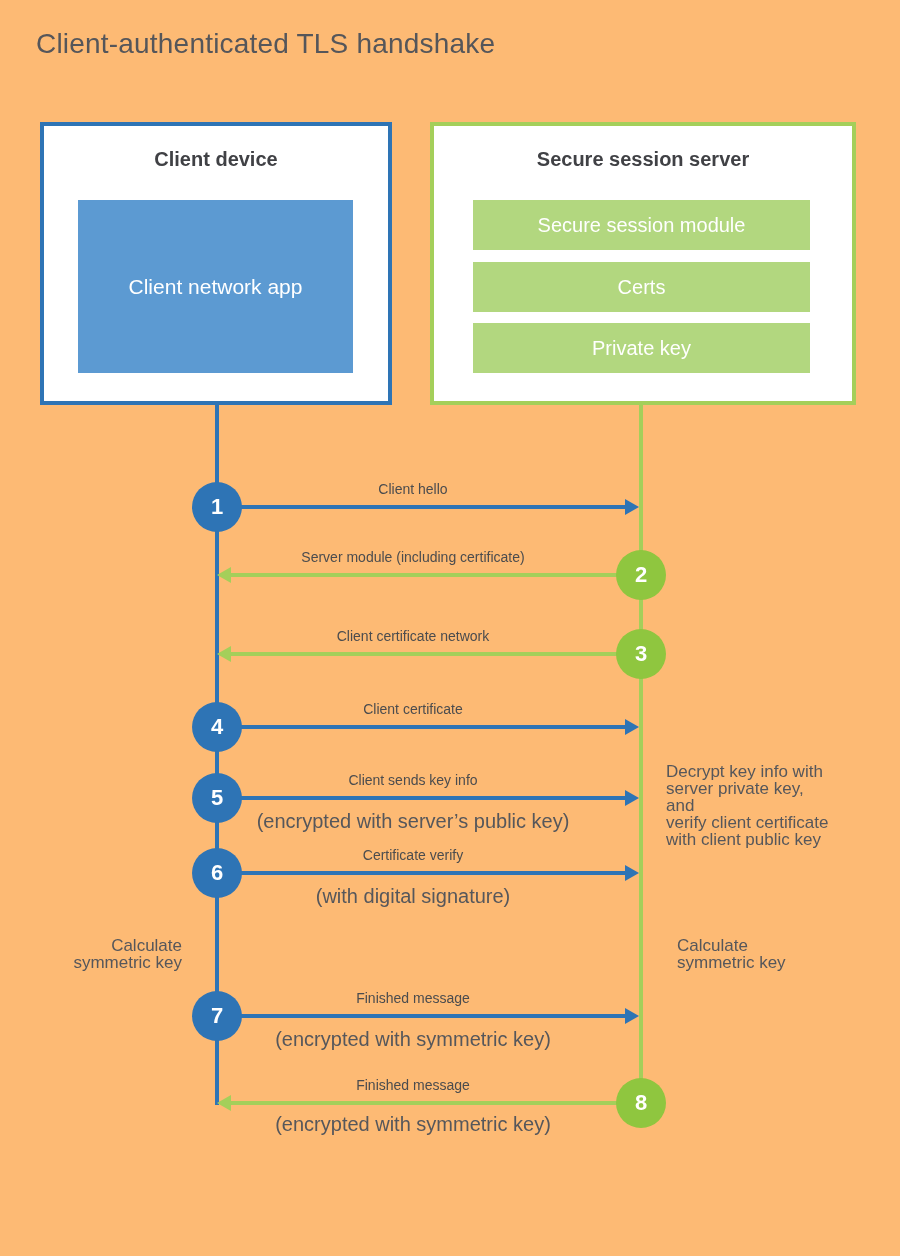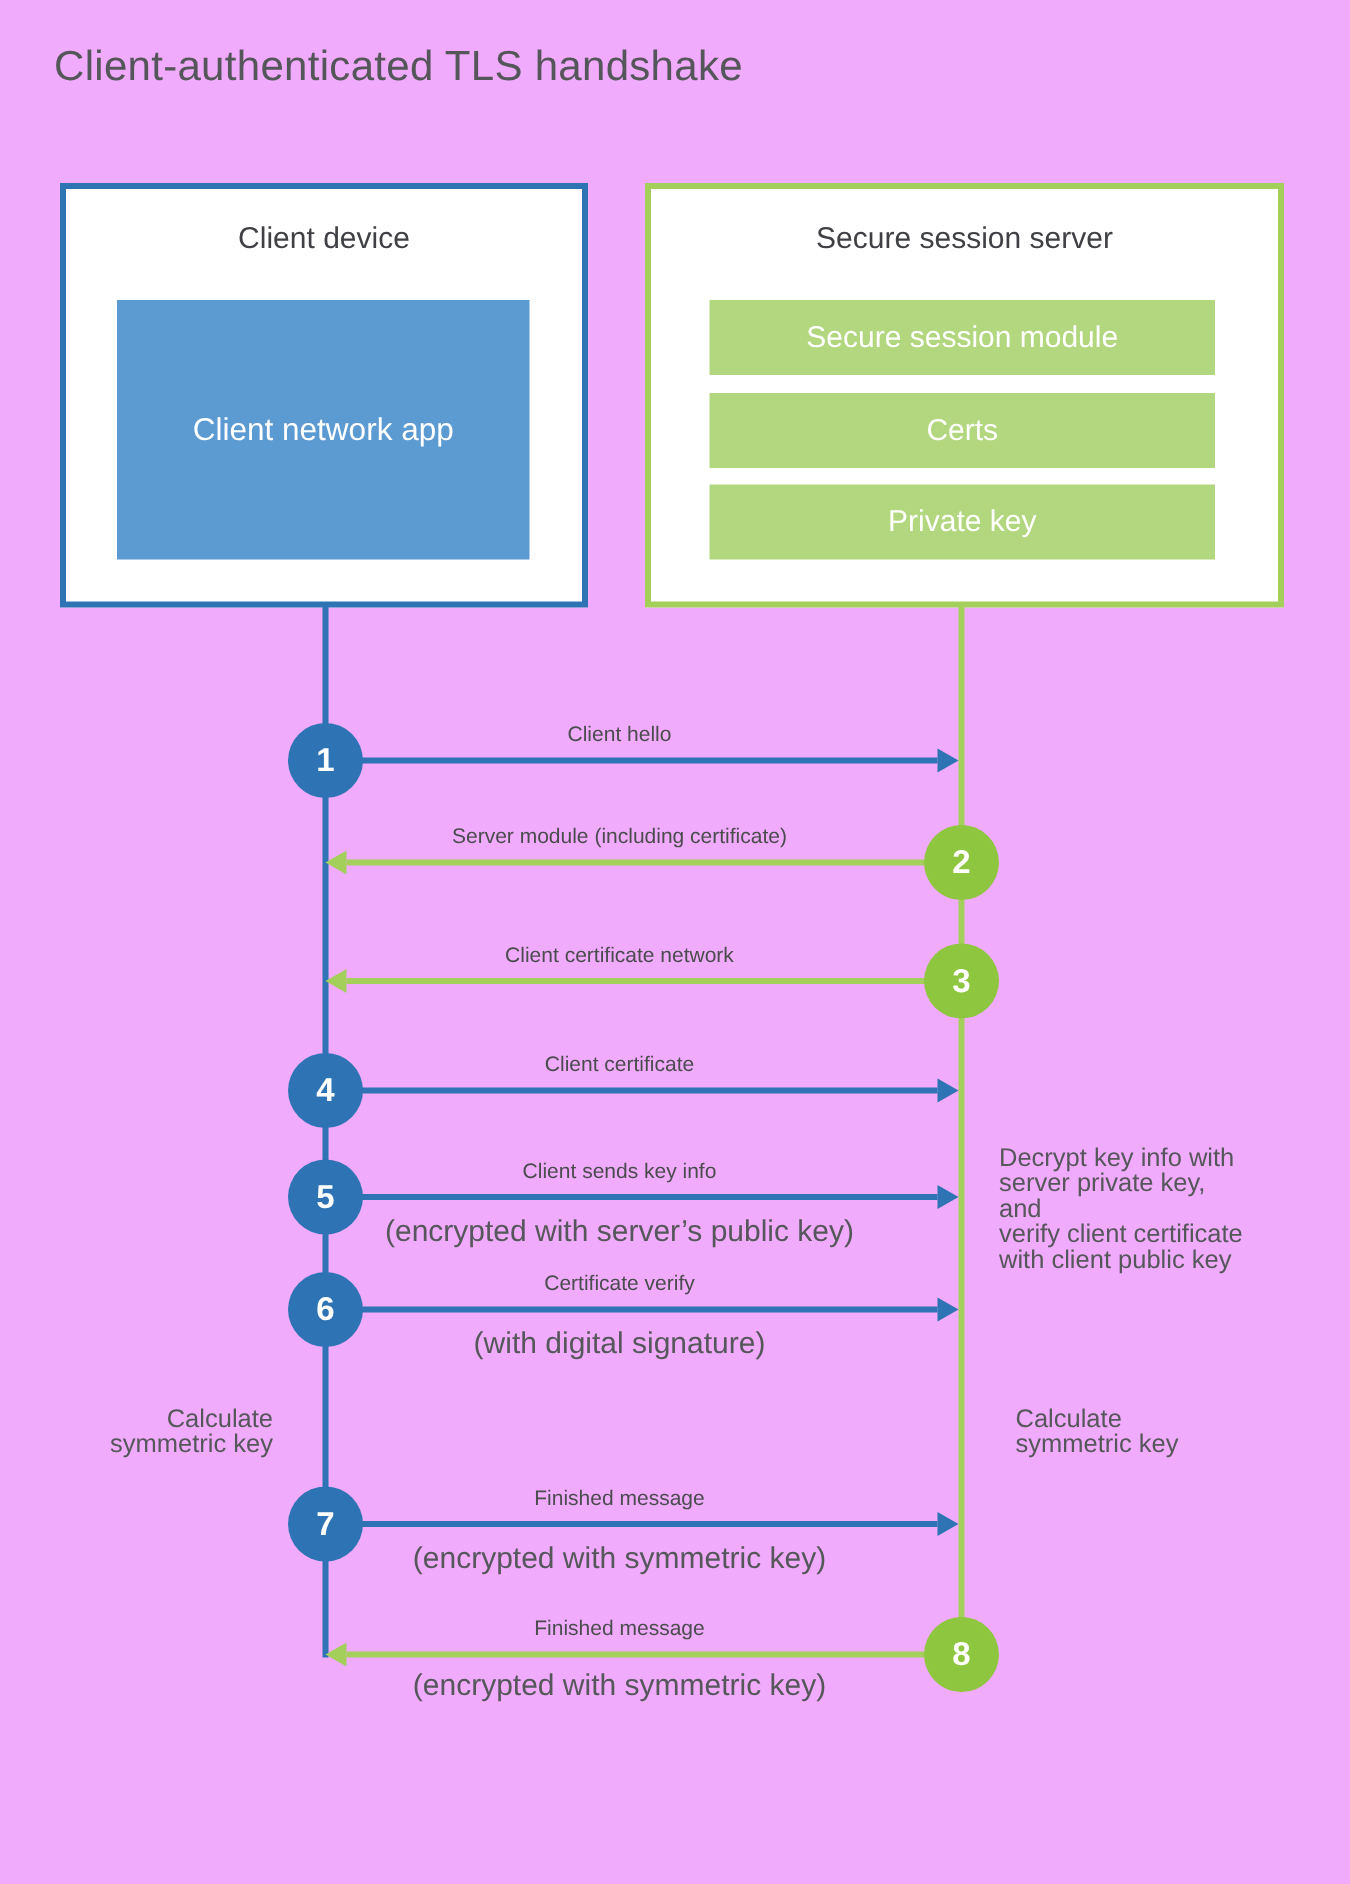--- a/index.html
+++ b/index.html
@@ -1,27 +1,27 @@
 <!DOCTYPE html>
 <html style="--blue: #2e74b5; --blue-fill: #5c9ad2; --green: #8fc63f; --green-line: #a4cf5a; --green-fill: #b2d77f; --title-text: #55565a; --header-text: #404145; --label-text: #4b4c4e; --note-text: #56575b;"><head>
 <meta charset="utf-8">
 <style>
   html,body{margin:0;padding:0;background:#fff;}
   body{font-family:"Liberation Sans","DejaVu Sans",sans-serif;}
-  #stage{position:relative;width:900px;height:1256px;background:#f0abfc;overflow:hidden;}
+  #stage{position:relative;width:900px;height:1256px;background:#fdba74;overflow:hidden;}
 
   
   .page-title{position:absolute;left:36px;top:28px;font-size:28px;font-weight:400;
     color:var(--title-text,#55565a);letter-spacing:.2px;}
 
   
   .actor{position:absolute;box-sizing:border-box;background:#fff;}
   .actor-client{left:40px;top:122px;width:352px;height:283px;border:4px solid var(--blue,#2e74b5);}
   .actor-server{left:430px;top:122px;width:426px;height:283px;border:4px solid var(--green-line,#a4cf5a);}
-  .actor-title{margin-top:22px;text-align:center;font-size:20px;font-weight:400;color:var(--header-text,#404145);}
+  .actor-title{margin-top:22px;text-align:center;font-size:20px;font-weight:700;color:var(--header-text,#404145);}
 
   .app-box{position:absolute;left:78px;top:200px;width:275px;height:173px;background:var(--blue-fill,#5c9ad2);
     display:flex;align-items:center;justify-content:center;text-align:center;
     color:#fff;font-size:21px;line-height:29px;}
   .app-box .inner{width:200px;}
 
   .module-bar{position:absolute;left:473px;width:337px;height:50px;background:var(--green-fill,#b2d77f);
     color:#fff;font-size:20px;display:flex;align-items:center;justify-content:center;text-align:center;}
   .bar1{top:200px;} .bar2{top:262px;} .bar3{top:323px;}
 

